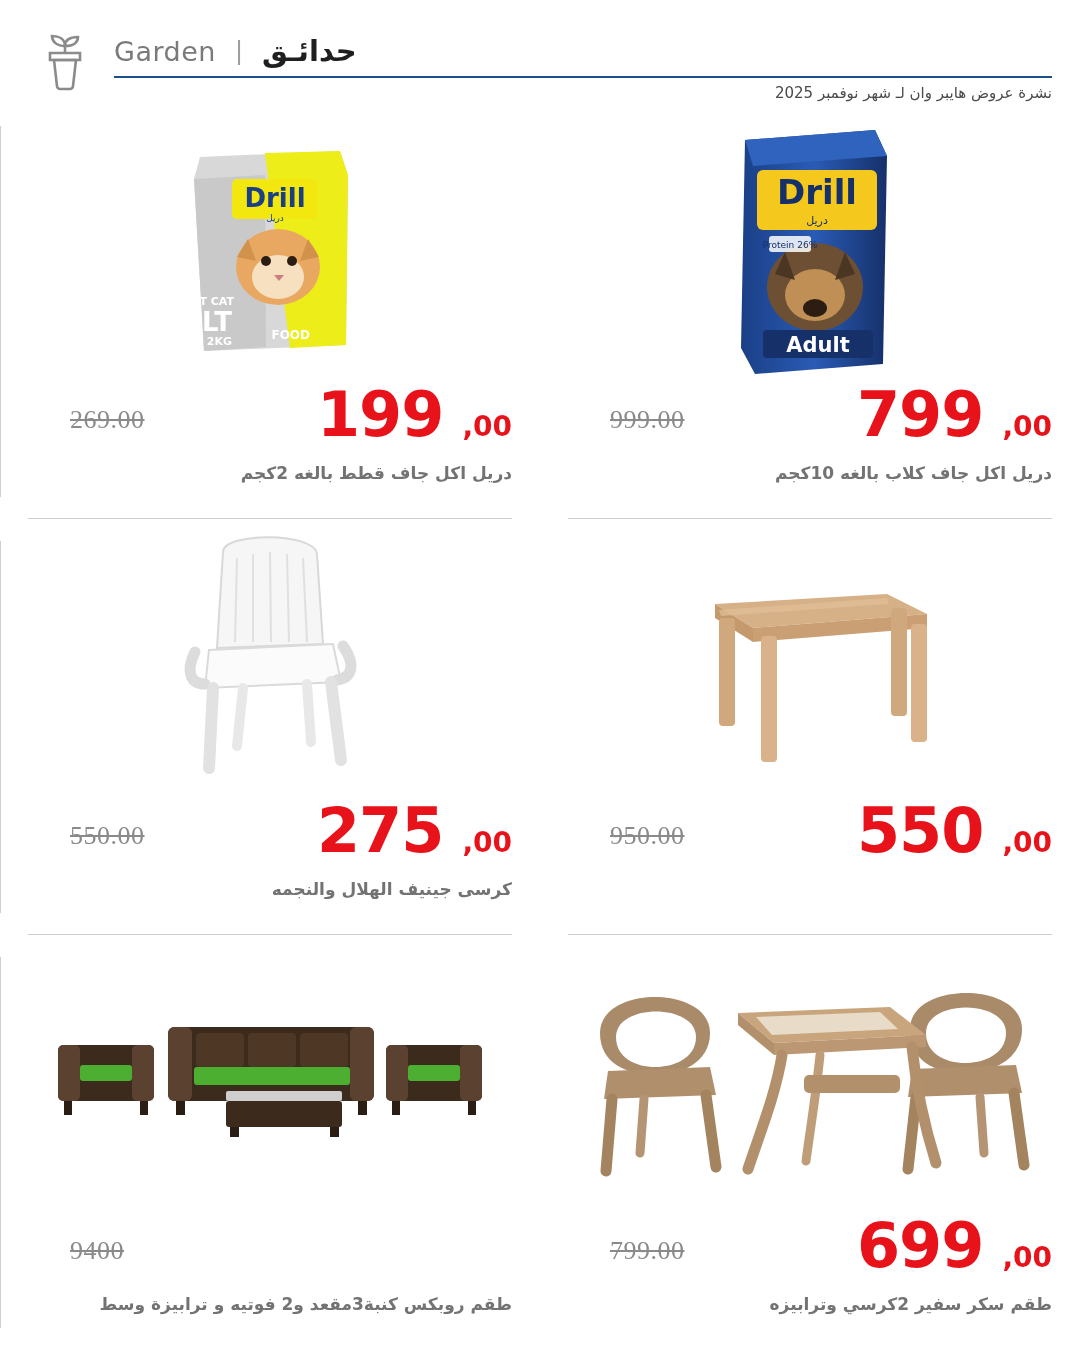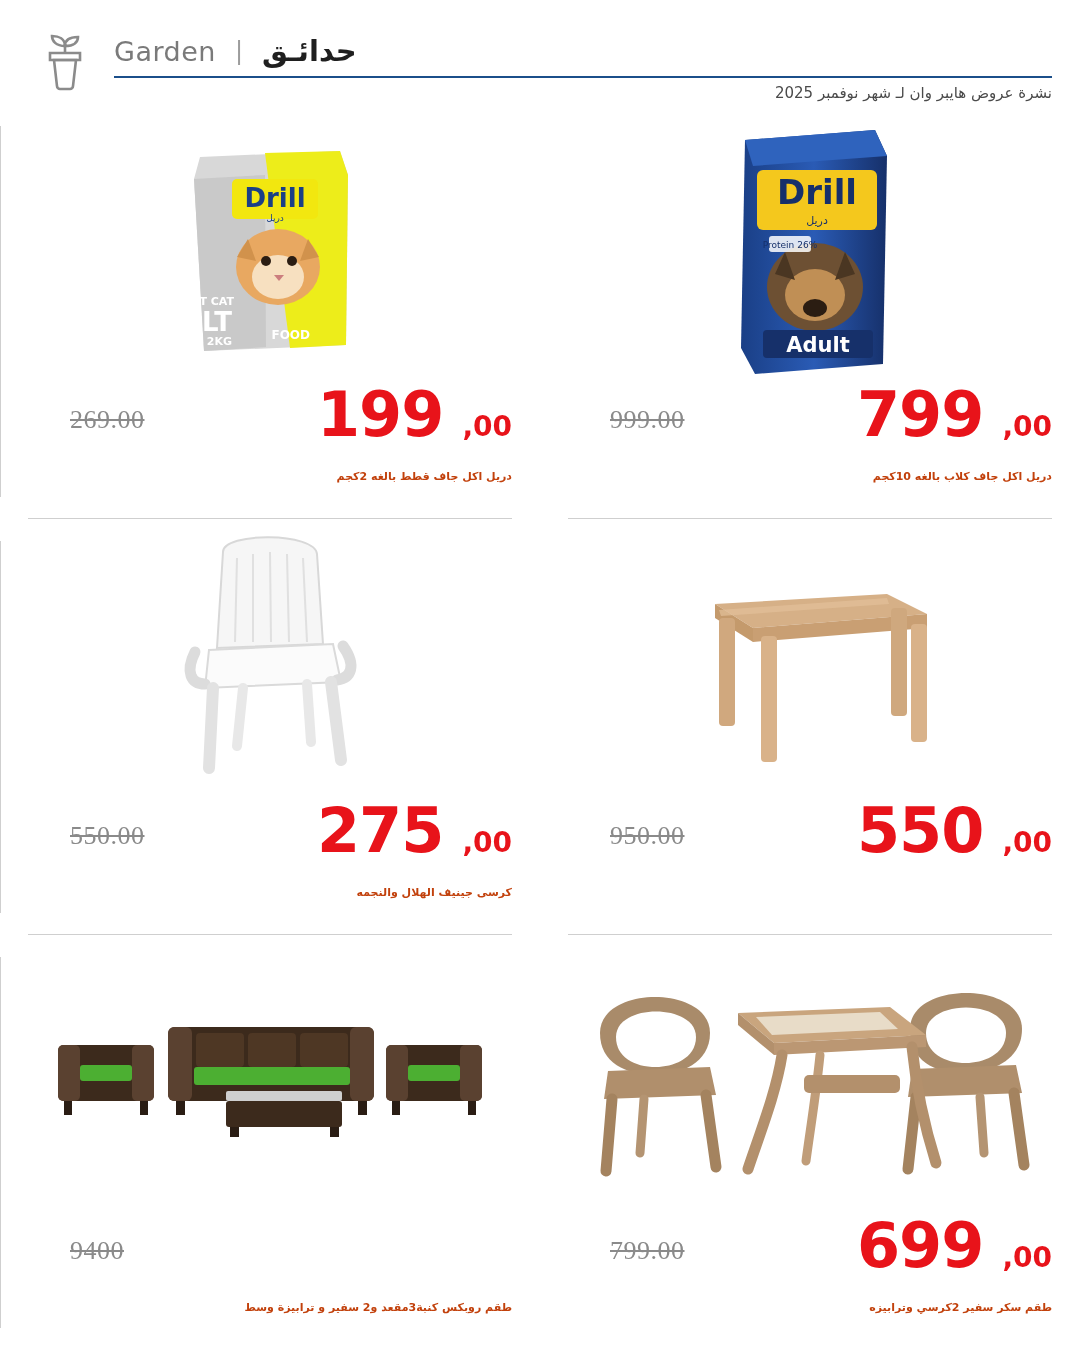--- a/index.html
+++ b/index.html
@@ -165,22 +165,22 @@
     font-size: 28px;
     font-weight: 800;
     margin-left: 19px;
   }
   .prod-name {
     position: absolute;
     right: 28px;
     left: 28px;
     bottom: 36px;
     text-align: right;
-    font-size: 11px;
-    color: #c2410c;
+    font-size: 17px;
+    color: #737373;
     direction: rtl;
     font-weight: 600;
   }
 
   
   svg { display: block; }
 </style>
 </head>
 <body>
 
@@ -409,16 +409,16 @@
           <rect x="176" y="88" width="116" height="10" rx="2" fill="#cfcfcf"></rect>
           <rect x="176" y="98" width="116" height="26" rx="3" fill="#3c2a1c"></rect>
           <rect x="180" y="124" width="9" height="10" fill="#2a1d14"></rect>
           <rect x="280" y="124" width="9" height="10" fill="#2a1d14"></rect>
         </g>
       </svg>
     </div>
     <div class="price-row">
       <span class="old-price">9400</span>
     </div>
-    <div class="prod-name">طقم  روبكس كنبة3مقعد و2 سفير و ترابيزة وسط</div>
+    <div class="prod-name">طقم  روبكس كنبة3مقعد و2 فوتيه و ترابيزة وسط</div>
   </div>
 
 </div>
 
 </body></html>

